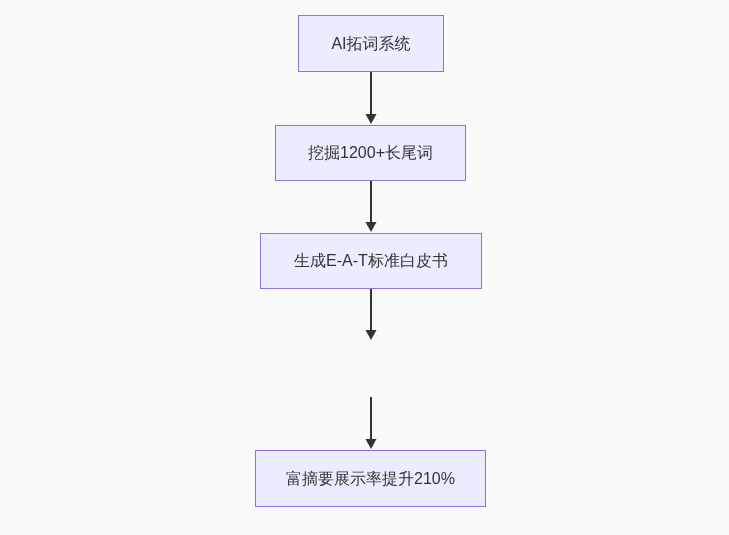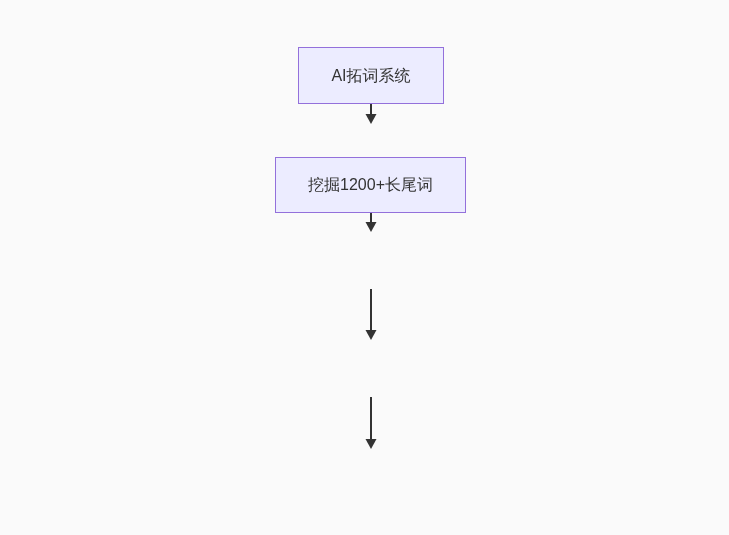--- a/index.html
+++ b/index.html
@@ -32,21 +32,20 @@
     fill: var(--arrow, #333333);
   }
   .node {
     position: absolute;
     box-sizing: border-box;
     background: var(--node-fill, #ECECFF);
     border: 1px solid var(--node-border, #9370DB);
     display: flex;
     align-items: center;
     justify-content: center;
-    margin-top: 32px;
   }
   .node-label {
     color: var(--text, #333333);
     font-size: 16px;
     line-height: 1.2;
     white-space: nowrap;
     text-align: center;
   }
 </style>
 </head>
@@ -74,16 +73,22 @@
   </svg>
 
   <div class="node" style="left:298px; top:15px;  width:146px; height:57px;">
     <span class="node-label">AI拓词系统</span>
   </div>
 
   <div class="node" style="left:275px; top:125px; width:191px; height:56px;">
     <span class="node-label">挖掘1200+长尾词</span>
   </div>
 
+  <div class="node" style="left:260px; top:233px; width:222px; height:56px;">
+    <span class="node-label">生成E-A-T标准白皮书</span>
+  </div>
 
 
+  <div class="node" style="left:255px; top:450px; width:231px; height:57px;">
+    <span class="node-label">富摘要展示率提升210%</span>
+  </div>
 
 </div>
 
 </body></html>

